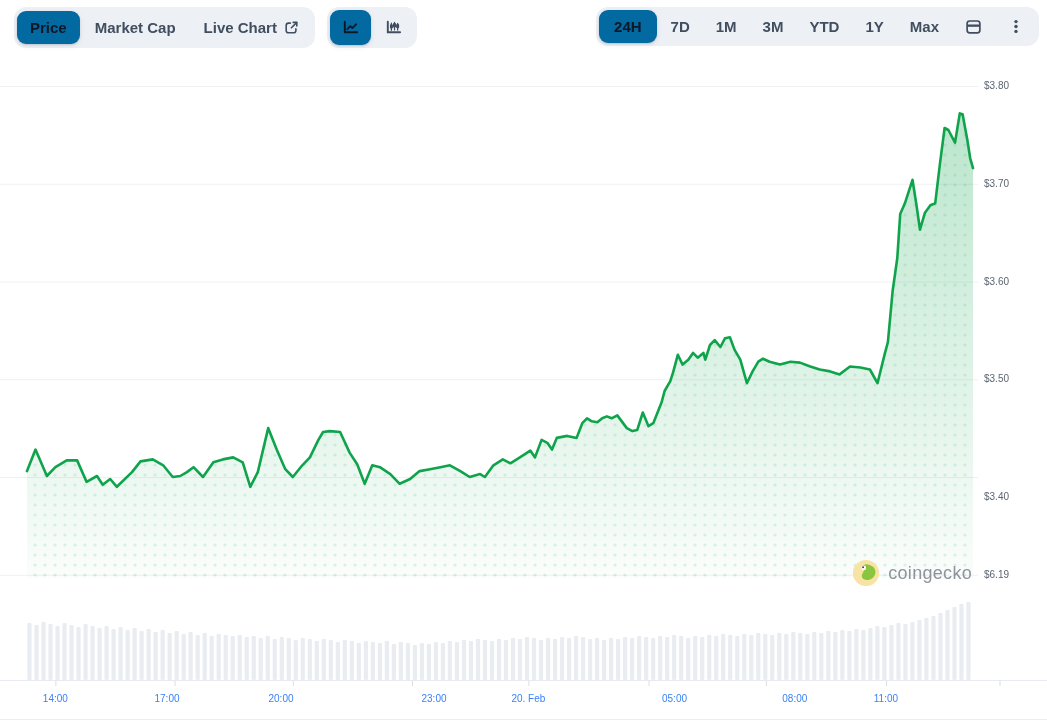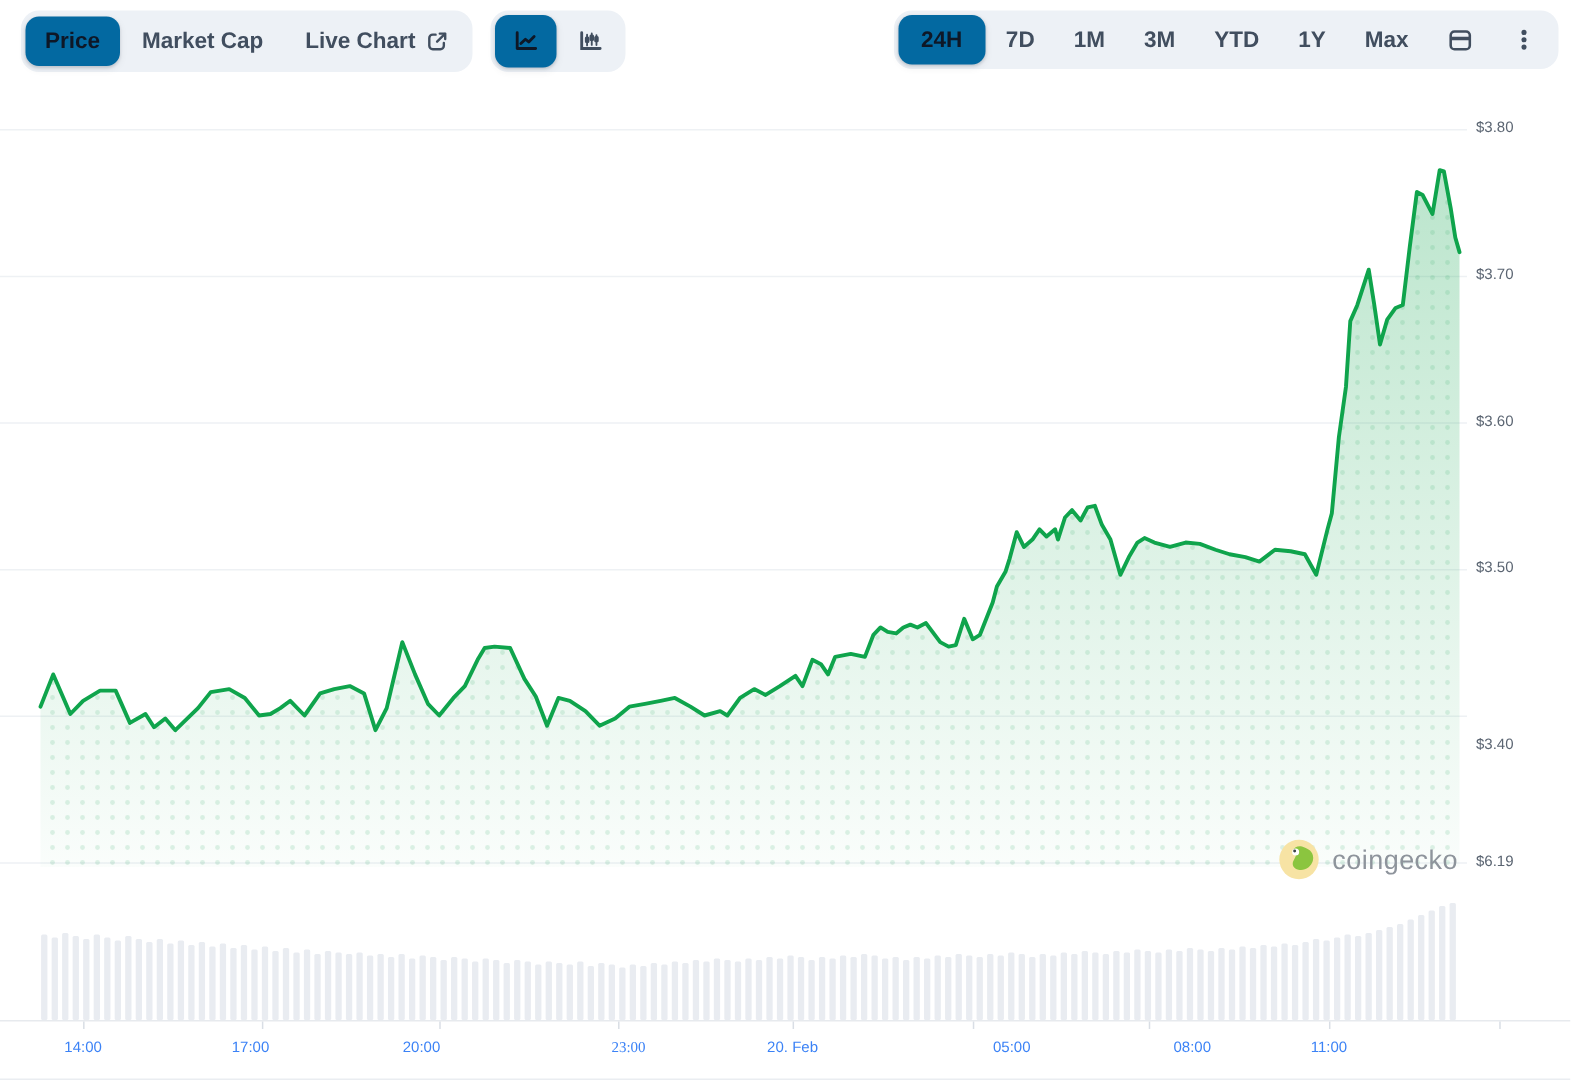--- a/index.html
+++ b/index.html
@@ -296,21 +296,21 @@
     <div class="ylab" style="top: 175.75px;">$3.70</div>
     <div class="ylab" style="top: 273.5px;">$3.60</div>
     <div class="ylab" style="top: 371.25px;">$3.50</div>
     <div class="ylab" style="top: 469px; margin-top: 20px;">$3.40</div>
     <div class="ylab" style="top: 566.75px;">$6.19</div>
   </div>
 <div id="x-labels">
     <div class="xlab" style="left: 55.38px;">14:00</div>
     <div class="xlab" style="left: 167px;">17:00</div>
     <div class="xlab" style="left: 281px;">20:00</div>
-    <div class="xlab" style="left: 419px; font-family: Liberation Serif, serif;">23:00</div>
+    <div class="xlab" style="left: 434px;">23:00</div>
     <div class="xlab" style="left: 528.38px;">20. Feb</div>
     <div class="xlab" style="left: 648.522px; margin-left: 26px;">05:00</div>
     <div class="xlab" style="left: 765.826px; margin-left: 29px;">08:00</div>
     <div class="xlab" style="left: 885.968px;">11:00</div>
   </div>
 
 <div class="watermark">
   <svg width="30" height="30" viewBox="0 0 32 32">
     <circle cx="16" cy="16" r="14" fill="#f7e3a4"></circle>
     <path d="M21.5 8.2c3.6 1.4 5.4 5.2 4.3 8.9-1.2 4.2-5.8 7.3-10.2 6.2-3.4-.9-4.8-3.6-3.7-6.1l2.1-4.2c-1.9-.2-3-2-2.2-3.8.9-2 3.8-3.2 6.3-2.4 1.4.4 2.4.8 3.4 1.4z" fill="#8bc53f"></path>

